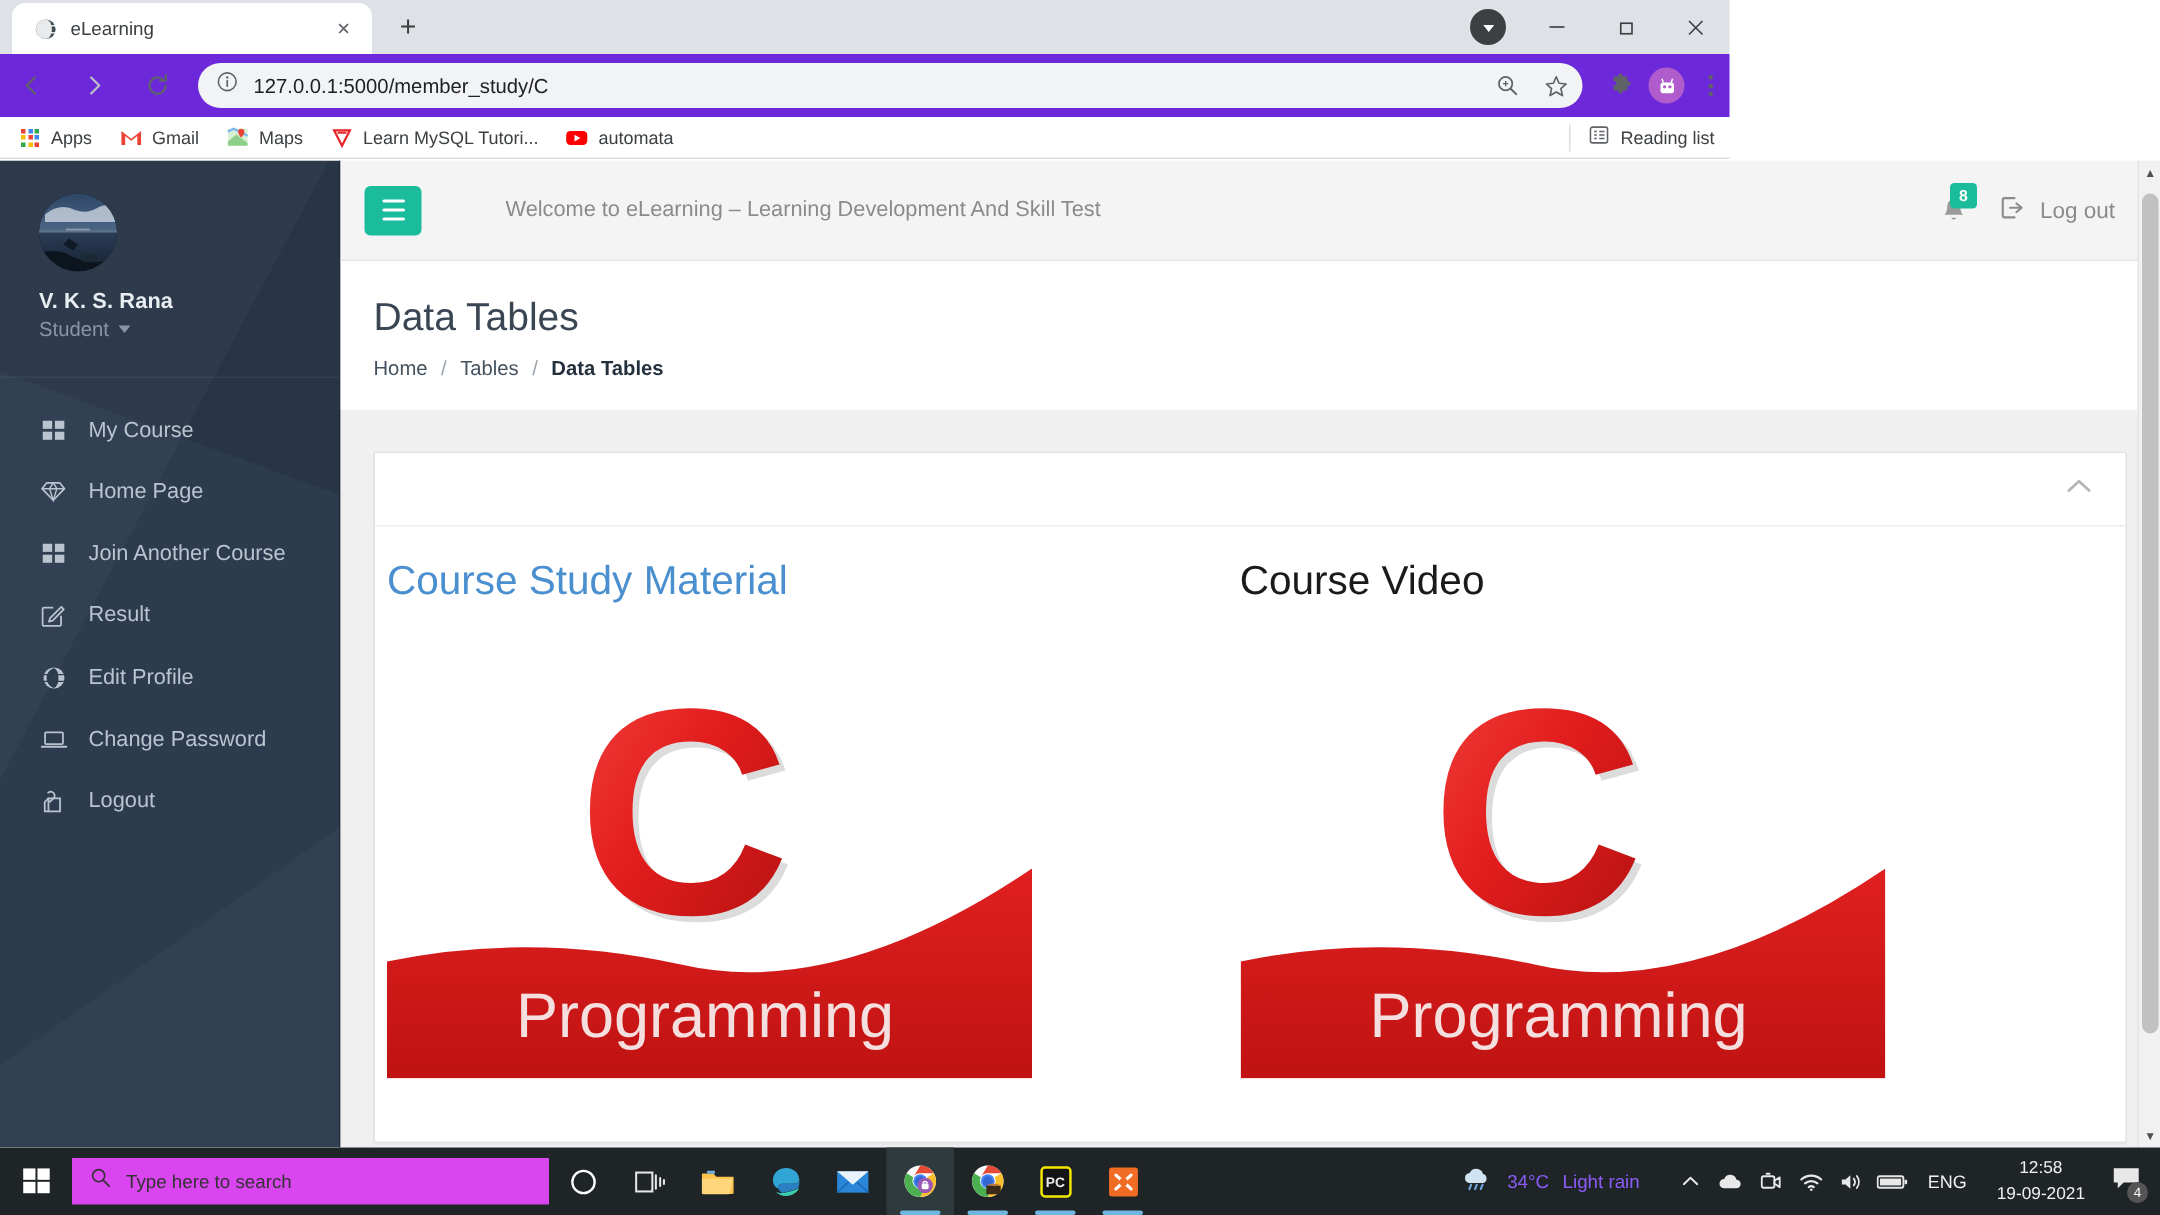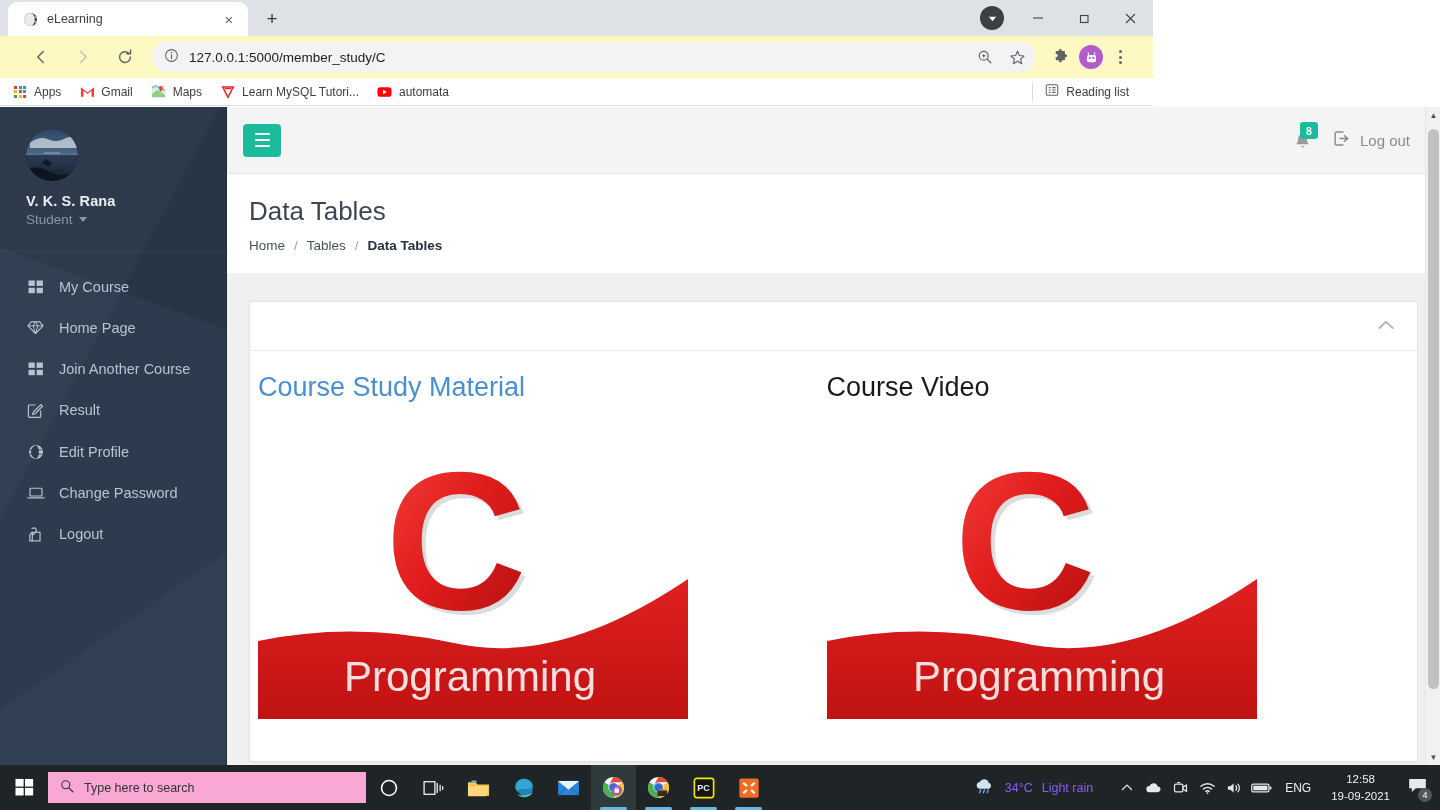--- a/index.html
+++ b/index.html
@@ -51,22 +51,22 @@
     align-items: center; justify-content: center;
     color: #3c4043;
   }
   .profile-pill {
     width: 24px; height: 24px; border-radius: 50%;
     background: #3c4043; display: flex; align-items: center;
     justify-content: center; color: #fff; font-size: 10px;
   }
 
   .toolbar {
-    height: 42px; background: #fef9c3;
-    display: flex; align-items: center; padding: 0 20px;
+    height: 42px; background: #6d28d9;
+    display: flex; align-items: center; padding: 0 0;
     position: relative;
   }
   .nav-btn {
     width: 32px; height: 32px; margin: 0 5px;
     display: flex; align-items: center; justify-content: center;
     color: #5f6368; font-size: 17px;
   }
   .nav-btn.disabled { color: #bdc1c6; }
   .omnibox {
     flex: 1; height: 30px; background: #f1f3f4;
@@ -101,21 +101,21 @@
     border-bottom: 1px solid #dadce0; position: relative;
   }
   .bm {
     display: flex; align-items: center; gap: 6px;
     margin-right: 18px; font-size: 12px; color: #3c4043;
     max-width: 150px; white-space: nowrap;
   }
   .bm-ico { width: 16px; height: 16px; flex: 0 0 16px; display: flex; align-items: center; justify-content: center; }
   .bm-label { overflow: hidden; text-overflow: ellipsis; }
   .reading-list {
-    position: absolute; right: 24px; display: flex;
+    position: absolute; right: 10px; display: flex;
     align-items: center; gap: 7px; font-size: 12px; color: #3c4043;
     padding-left: 12px; border-left: 1px solid #dadce0; height: 18px;
   }
   .apps-grid { display: grid; grid-template-columns: repeat(3,3px); grid-template-rows: repeat(3,3px); gap: 1.5px; }
   .apps-grid i { width: 3px; height: 3px; display: block; }
 
   
   .viewport {
     position: absolute; left: 0; top: 107px;
     width: 1440px; height: 658px;
@@ -258,21 +258,21 @@
   .taskbar {
     position: absolute; left: 0; top: 765px;
     width: 1440px; height: 45px; background: #1f2427;
     display: flex; align-items: center;
   }
   .start {
     width: 48px; height: 45px; display: flex;
     align-items: center; justify-content: center;
   }
   .tb-search {
-    width: 318px; height: 31px; background: #f9a8d4;
+    width: 318px; height: 31px; background: #d946ef;
     display: flex; align-items: center; gap: 10px; padding: 0 12px;
     margin-left: 0;
   }
   .tb-search-text { font-size: 12.5px; color: #333; }
   .tb-icons { display: flex; align-items: center; }
   .tb-ico {
     width: 45px; height: 45px; display: flex;
     align-items: center; justify-content: center; position: relative; text-decoration: underline;
   }
   .tb-ico.active { background: #2e3a3c; }
@@ -599,20 +599,21 @@
     </div>
 
     <div class="content">
 
       <div class="topbar">
         <div class="hamburger">
           <i></i>
             <i></i>
             <i></i>
         </div>
+        <div class="topbar-welcome">Welcome to eLearning – Learning Development And Skill Test</div>
 
         <div class="topbar-right">
           <div class="bell-wrap">
             <span class="bell-badge">8</span>
             <span>
               <svg width="17" height="19" viewBox="0 0 18 20">
                 <path d="M9 2 a4.6 4.6 0 0 1 4.6 4.6 c0 4 1.4 5.6 2 6.2 H2.4 c0.6 -0.6 2 -2.2 2 -6.2 A4.6 4.6 0 0 1 9 2 z" fill="#9b9b9b"></path>
                 <path d="M7.2 15 a1.9 1.9 0 0 0 3.6 0 z" fill="#9b9b9b"></path>
                 <rect x="8.3" y="0.4" width="1.4" height="2" rx="0.6" fill="#9b9b9b"></rect>
               </svg>

